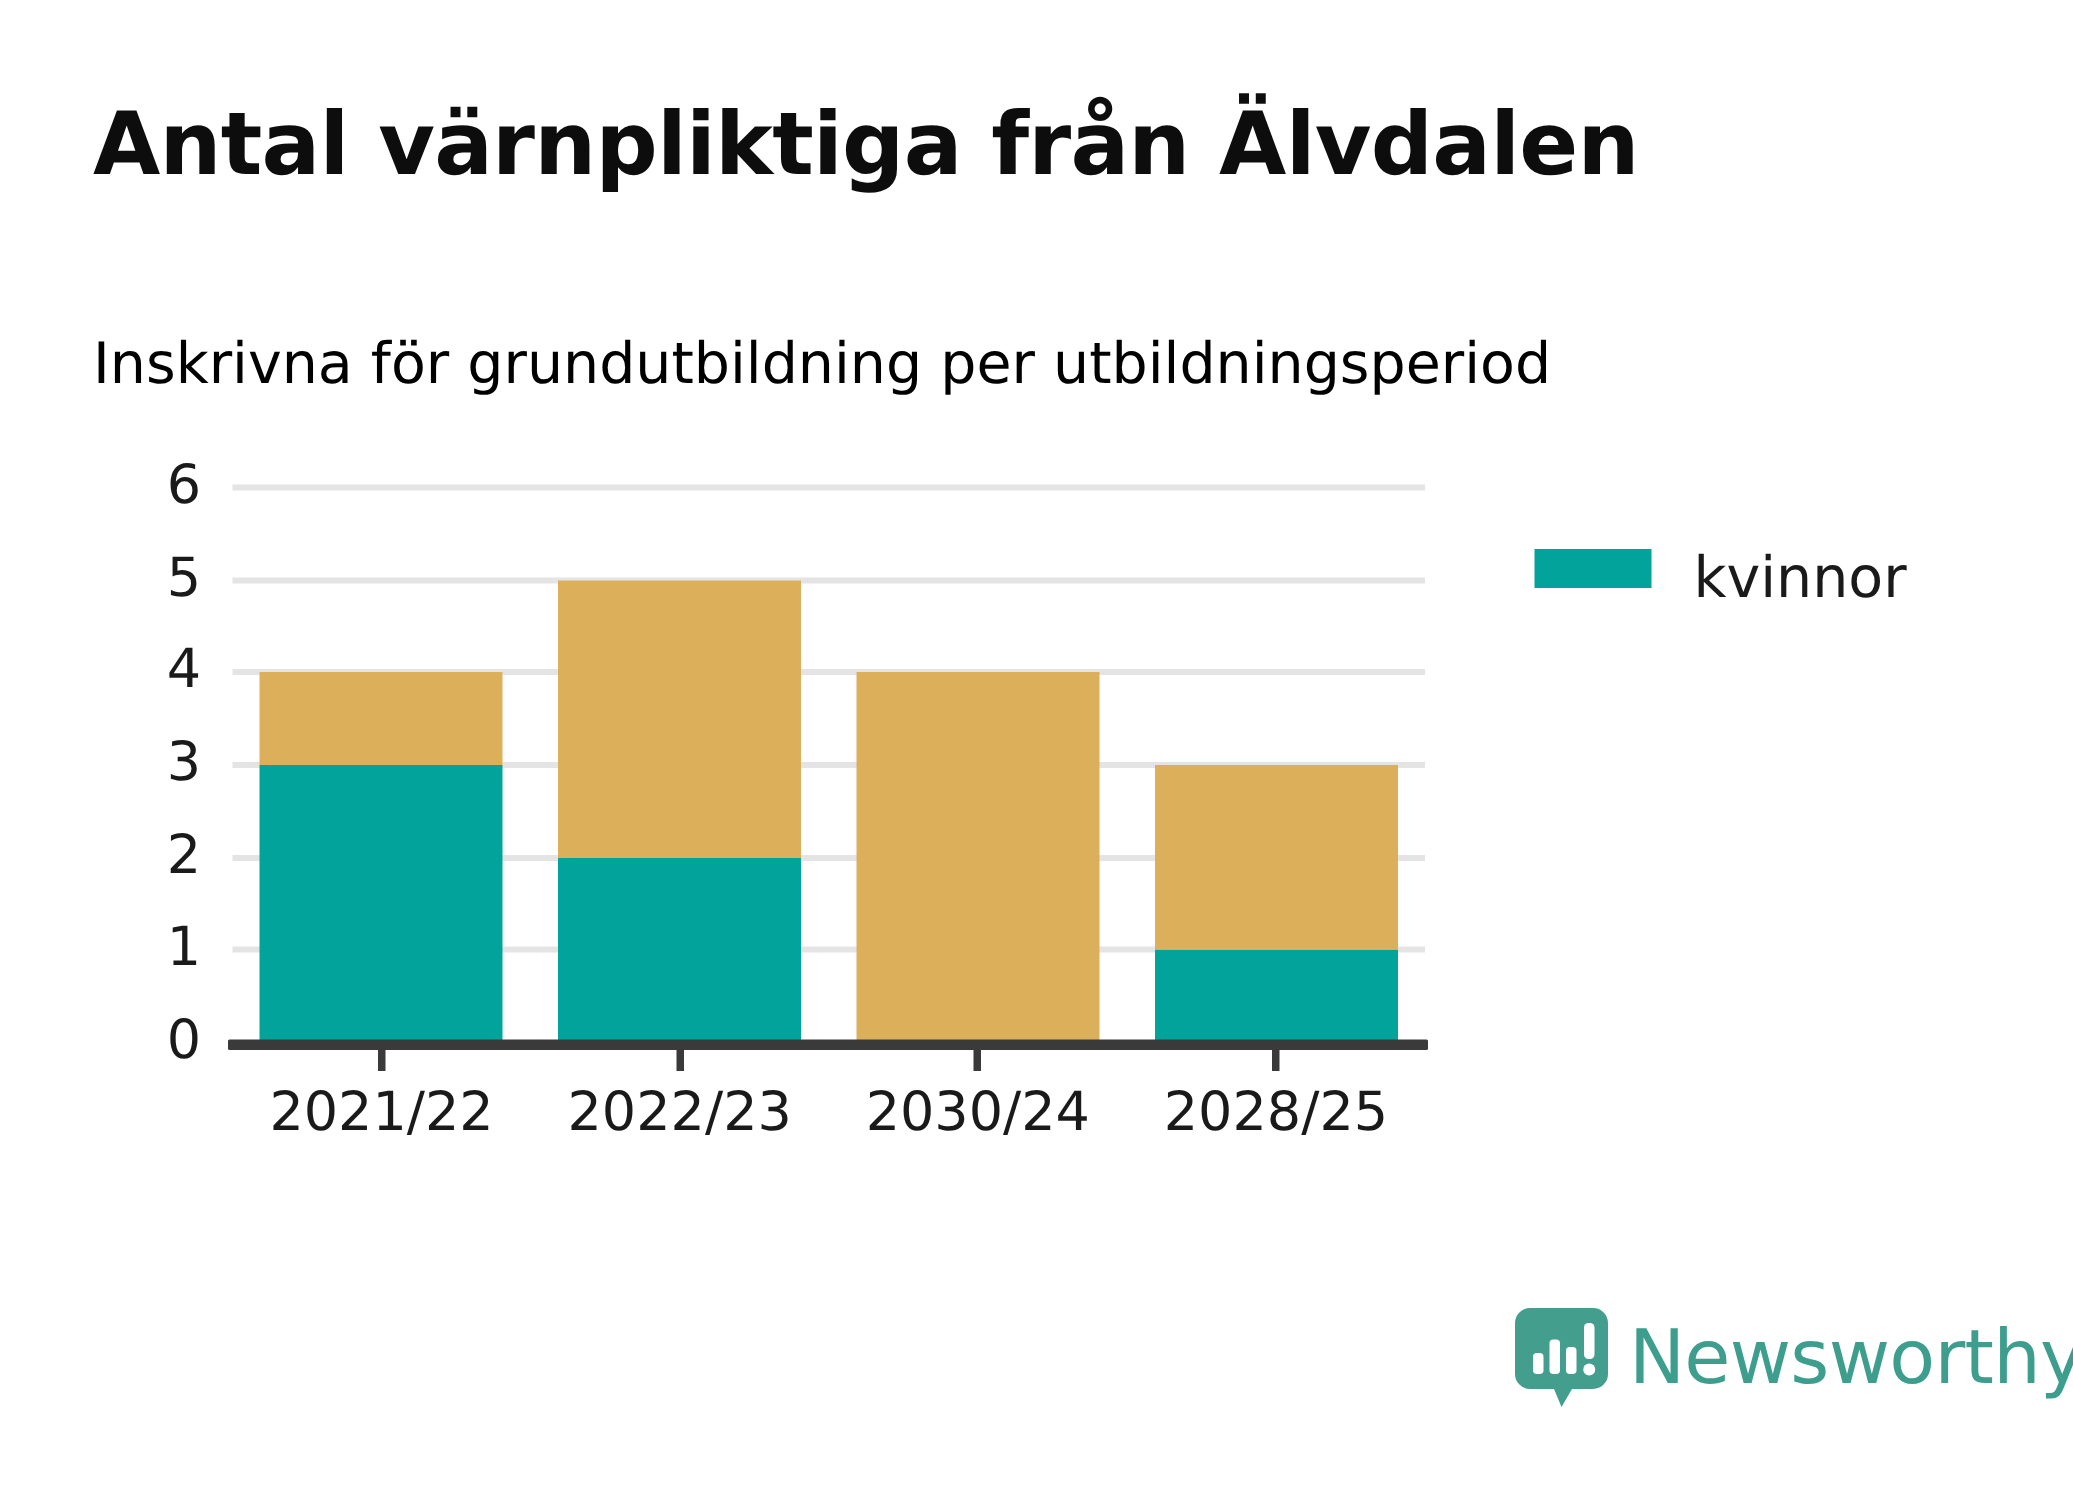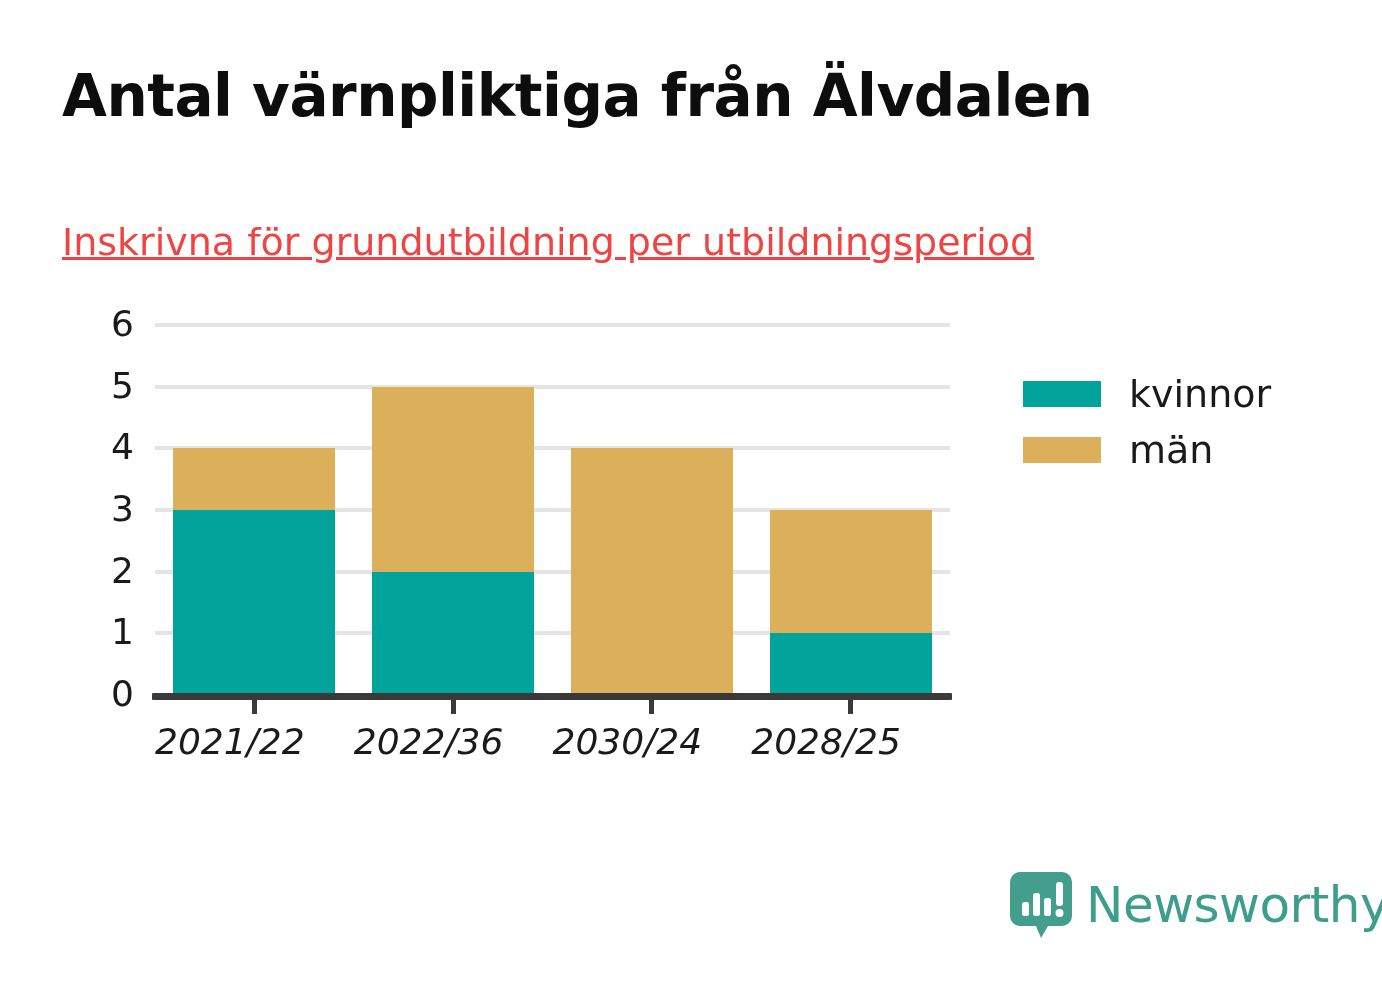--- a/index.html
+++ b/index.html
@@ -33,24 +33,23 @@
     color: #0d0d0d;
     white-space: nowrap;
     line-height: 1.05;
   }
   .subtitle {
     position: absolute;
     left: 62px;
     top: 222px;
     font-size: 38px;
     font-weight: 400;
-    color: #ef4444;
+    color: #000000;
     white-space: nowrap;
     line-height: 1.1;
-    text-decoration: underline;
   }
 
   
   .chart {
     position: absolute;
     left: 0;
     top: 0;
     width: 1382px;
     height: 999px;
   }
@@ -107,34 +106,34 @@
     top: 699px;
     width: 5px;
     height: 15px;
     background: #3a3a3a;
   }
   .xtick-label {
     position: absolute;
     top: 722px;
     font-size: 36px;
     color: #1a1a1a;
+    text-align: center;
     white-space: nowrap;
     line-height: 1.1;
-    font-style: italic;
   }
 
   
   .legend {
     position: absolute;
     left: 1023px;
     top: 366px;
   }
   .legend-row {
     display: flex;
-    align-items: center;
+    align-items: flex-start;
     height: 56px;
   }
   .legend-swatch {
     width: 78px;
     height: 26px;
     flex: 0 0 auto;
   }
   .legend-label {
     margin-left: 28px;
     font-size: 38px;
@@ -213,36 +212,32 @@
         <div class="ytick-label" style="top: 367.667px;">5</div>
         <div class="ytick-label" style="top: 306px;">6</div>
       </div>
 
     <div class="axis-line"></div>
 
     <div id="xaxis">
         <div class="xtick" style="left: 251.875px;"></div>
         <div class="xtick-label" style="left: 155px; width: 198.75px;">2021/22</div>
         <div class="xtick" style="left: 450.625px;"></div>
-        <div class="xtick-label" style="left: 353.75px; width: 198.75px;">2022/36</div>
+        <div class="xtick-label" style="left: 353.75px; width: 198.75px;">2022/23</div>
         <div class="xtick" style="left: 649.375px;"></div>
         <div class="xtick-label" style="left: 552.5px; width: 198.75px;">2030/24</div>
         <div class="xtick" style="left: 848.125px;"></div>
         <div class="xtick-label" style="left: 751.25px; width: 198.75px;">2028/25</div>
       </div>
   </div>
 
   <div class="legend">
     <div class="legend-row">
       <span class="legend-swatch" style="background: rgb(2, 163, 155);"></span>
       <span class="legend-label">kvinnor</span>
-    </div>
-    <div class="legend-row">
-      <span class="legend-swatch" style="background: rgb(220, 175, 91);"></span>
-      <span class="legend-label">män</span>
     </div>
   </div>
 
   <div class="logo">
     <span class="logo-mark">
       <svg viewBox="0 0 62 66" width="62" height="66" aria-hidden="true">
         <path d="M10 0 H52 A10 10 0 0 1 62 10 V44 A10 10 0 0 1 52 54 H38 L31 66 L26 54 H10 A10 10 0 0 1 0 44 V10 A10 10 0 0 1 10 0 Z" fill="#449e8e"></path>
         <rect x="12" y="30" width="7" height="14" rx="2.5" fill="#ffffff"></rect>
         <rect x="23" y="21" width="7" height="23" rx="2.5" fill="#ffffff"></rect>
         <rect x="34" y="26" width="7" height="18" rx="2.5" fill="#ffffff"></rect>

